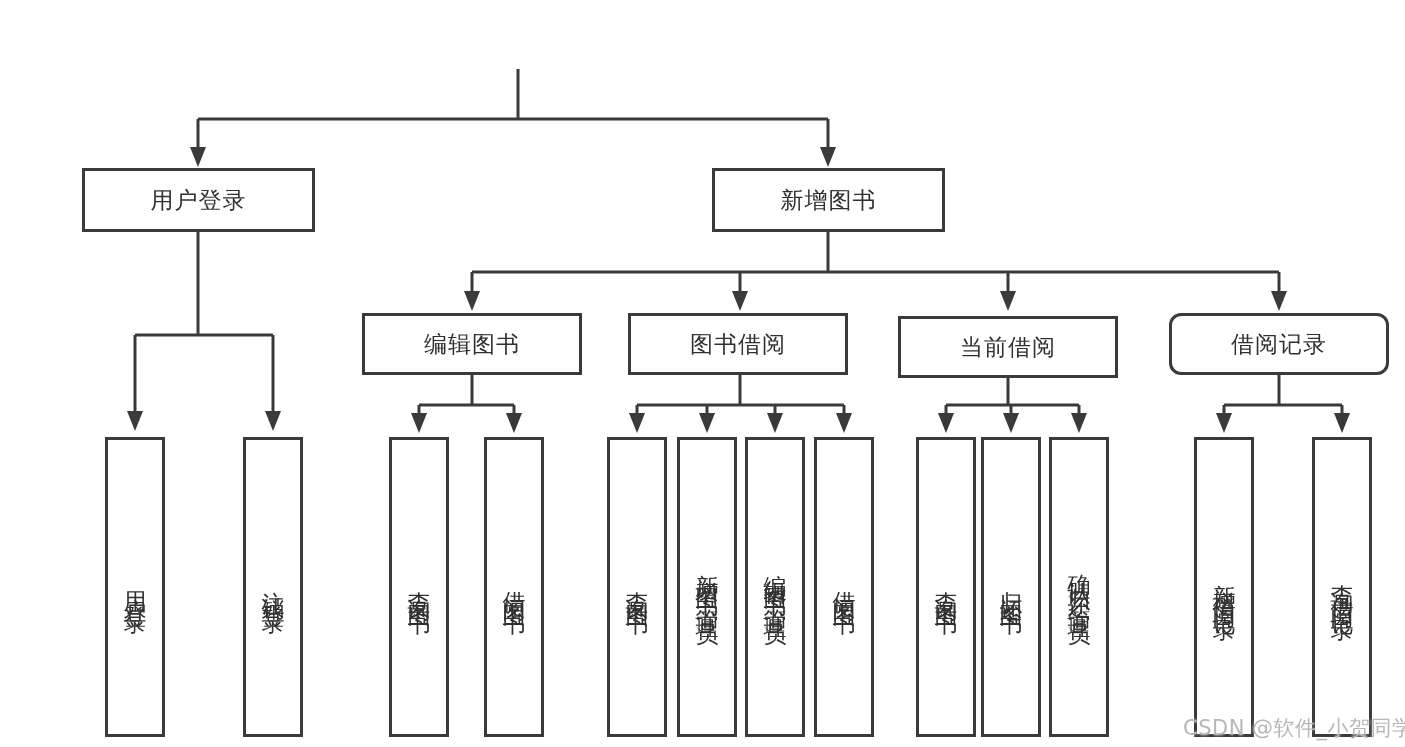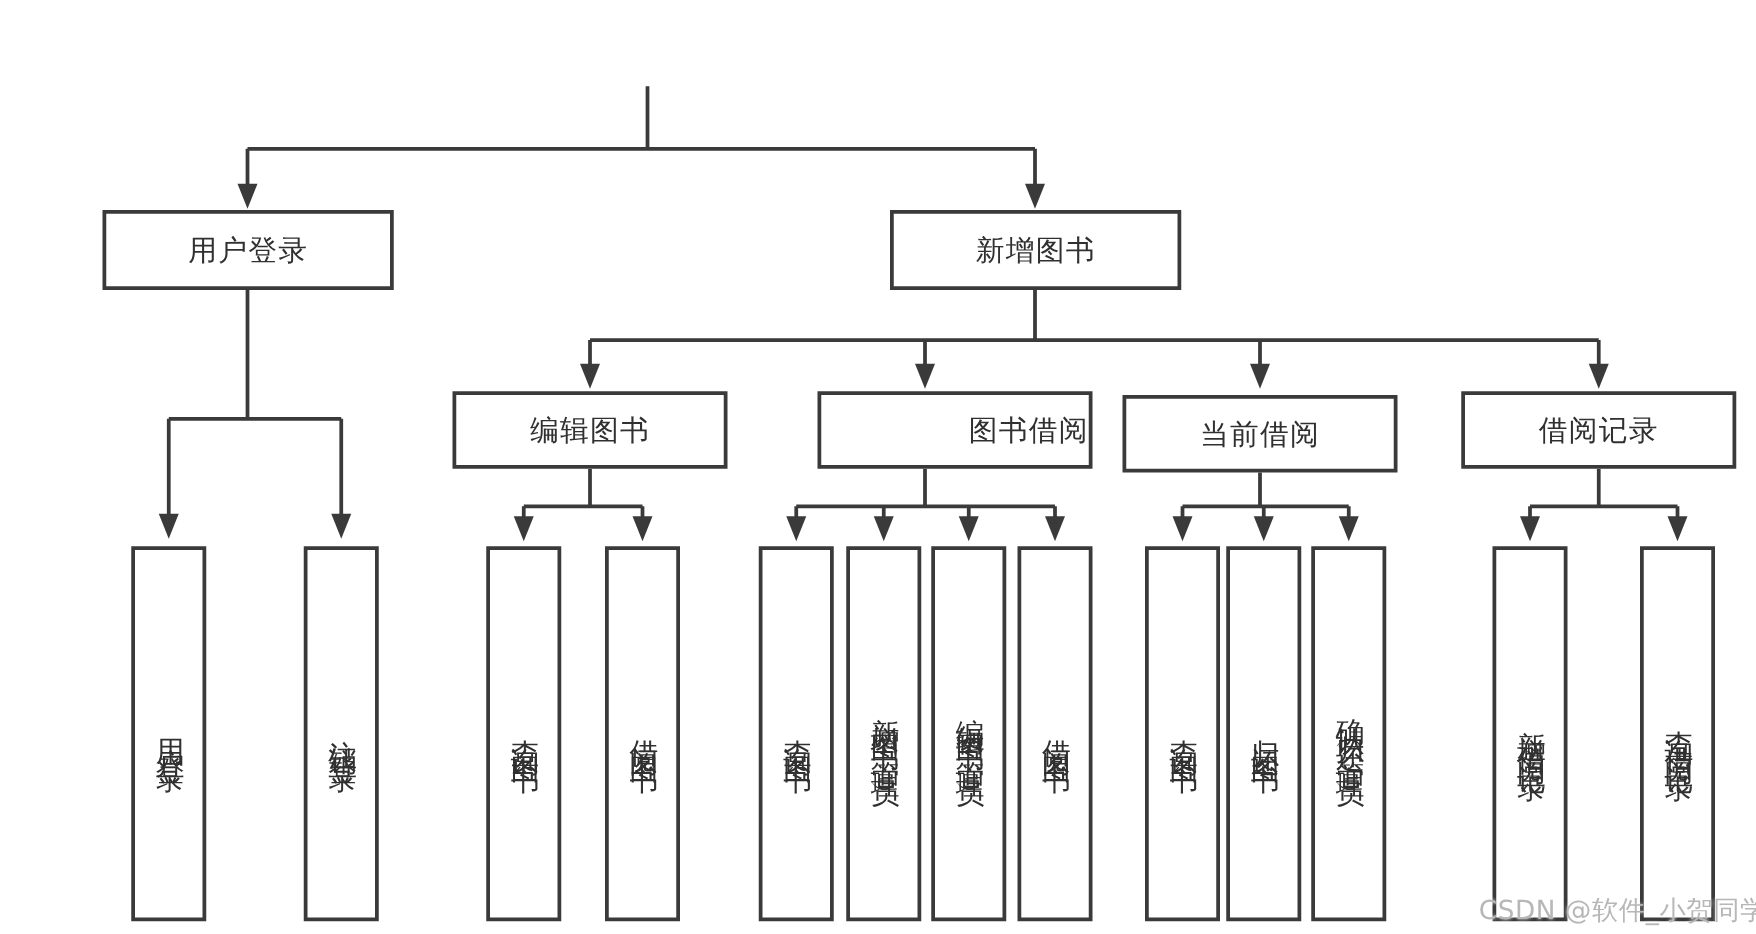--- a/index.html
+++ b/index.html
@@ -126,27 +126,27 @@
   <div class="node" style="left:82px; top:168px; width:233px; height:64px;">
     <span class="hlabel">用户登录</span>
   </div>
   <div class="node" style="left:712px; top:168px; width:233px; height:64px;">
     <span class="hlabel">新增图书</span>
   </div>
 
   <div class="node" style="left:362px; top:313px; width:220px; height:62px;">
     <span class="hlabel">编辑图书</span>
   </div>
-  <div class="node" style="left:654px; top:313px; width:220px; height:62px;justify-content:flex-end;">
+  <div class="node" style="left:628px; top:313px; width:220px; height:62px;">
     <span class="hlabel">图书借阅</span>
   </div>
   <div class="node" style="left:898px; top:316px; width:220px; height:62px;">
     <span class="hlabel">当前借阅</span>
   </div>
-  <div class="node" style="left:1169px; top:313px; width:220px; height:62px;">
+  <div class="node" style="left:1169px; top:313px; width:220px; height:62px;border-radius:12px;">
     <span class="hlabel">借阅记录</span>
   </div>
 
   <div class="node" style="left:105px; top:437px; width:60px; height:300px;">
     <span class="vlabel">用户登录</span>
   </div>
   <div class="node" style="left:243px; top:437px; width:60px; height:300px;">
     <span class="vlabel">注销登录</span>
   </div>
 

